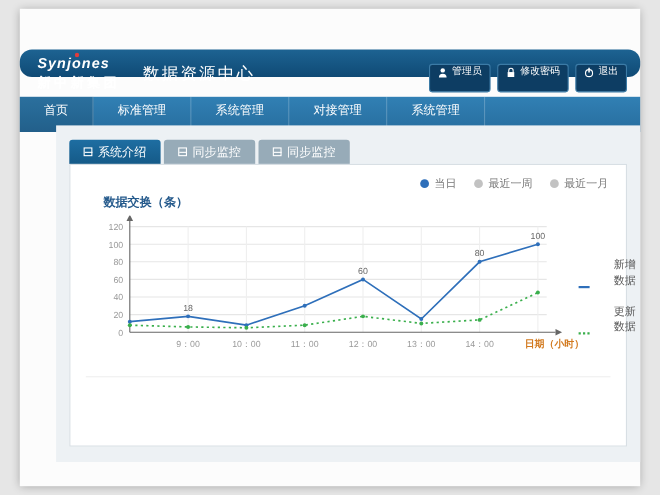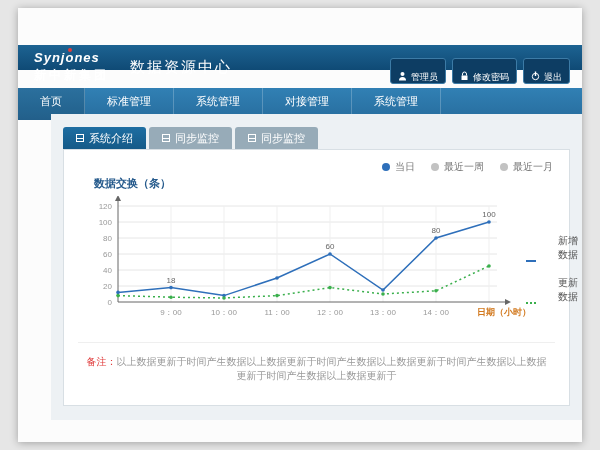--- a/index.html
+++ b/index.html
@@ -3,29 +3,29 @@
 <meta charset="utf-8">
 <style>
   * { margin:0; padding:0; box-sizing:border-box; }
   html,body { width:600px; height:450px; overflow:hidden; background:#e6e6e6;
     font-family:"Liberation Sans", sans-serif; }
   .page { position:absolute; left:18px; top:8px; width:564px; height:434px;
     background:#fcfcfc; box-shadow:0 1px 8px rgba(0,0,0,.3); }
 
   
   .header { position:absolute; top:37px; left:0; right:0; height:25px;
-    background:linear-gradient(180deg,#1d6392,#0f4a75); }
+    background:linear-gradient(180deg,#1d6392,#0f4a75);border-radius:11px; }
   .logo { position:absolute; left:16px; top:5px; color:#fff; }
   .logo-en { font-style:italic; font-weight:bold; font-size:13px; letter-spacing:1px; position:relative; }
   .logo-mark { position:absolute; top:-2px; left:34px; width:4px; height:4px;
     border-radius:50%; background:#e03c3c; }
   .logo-cn { font-size:12px; font-weight:bold; letter-spacing:3px; margin-top:2px; }
   .app-title { position:absolute; left:112px; top:13px; color:#fff; font-size:15px; letter-spacing:2px; }
   .header-actions { position:absolute; right:12px; top:13px; display:flex; gap:6px; }
-  .action-btn { display:flex; align-items:flex-start; gap:4px; background:#0d3d63;
+  .action-btn { display:flex; align-items:flex-end; gap:4px; background:#0d3d63;
     border:1px solid #3c7ba6; border-radius:3px; color:#fff; font-size:9px;
     padding:12px 7px; height:16px; cursor:pointer; white-space:nowrap; }
 
   
   .navbar { position:absolute; top:80px; left:0; right:0; height:32px; display:flex;
     background:linear-gradient(180deg,#3180b4,#276d9e); }
   .nav-item { padding:0 22px; line-height:26px; color:#fff; font-size:11px;
     border-right:1px solid rgba(255,255,255,.22); cursor:pointer; }
   .nav-item.active { background:rgba(0,0,0,.12); }
 
@@ -202,19 +202,16 @@
           <span class="sl-line"></span>
           <span>新增数据</span>
         </div>
         <div class="sl-item">
           <span class="sl-line dashed"></span>
           <span>更新数据</span>
         </div>
       </div>
 
       <div class="remark-divider"></div>
-      <div class="remark">
-        <span class="label">备注：</span><span>以上数据更新于时间产生数据以上数据更新于时间产生数据以上数据更新于时间产生数据以上数据更新于时间产生数据以上数据更新于</span>
-      </div>
 
     </div>
   </div>
 </div>
 
 </body></html>

